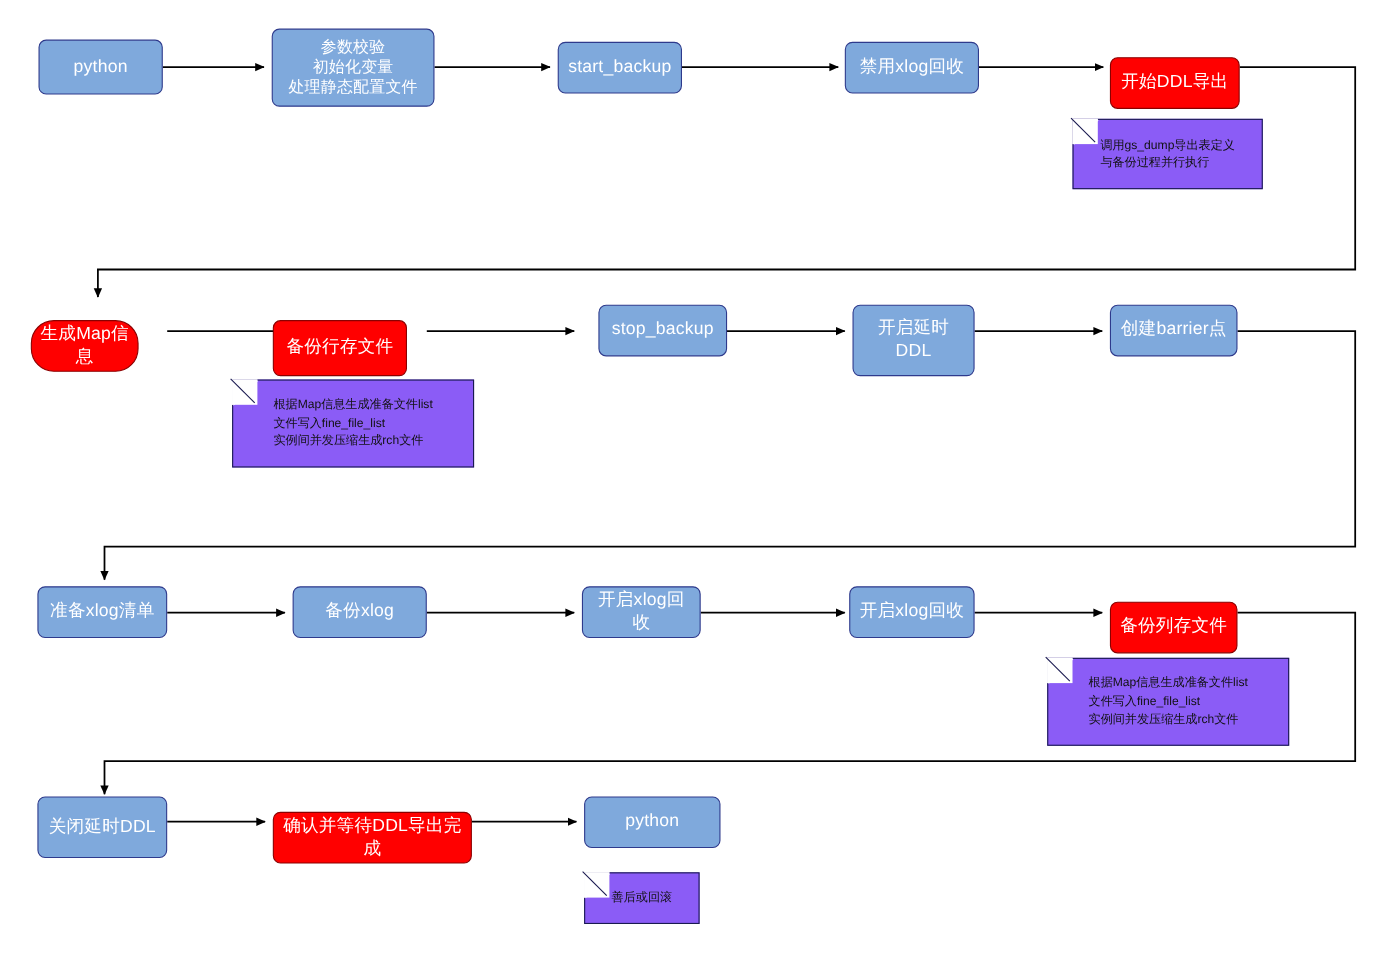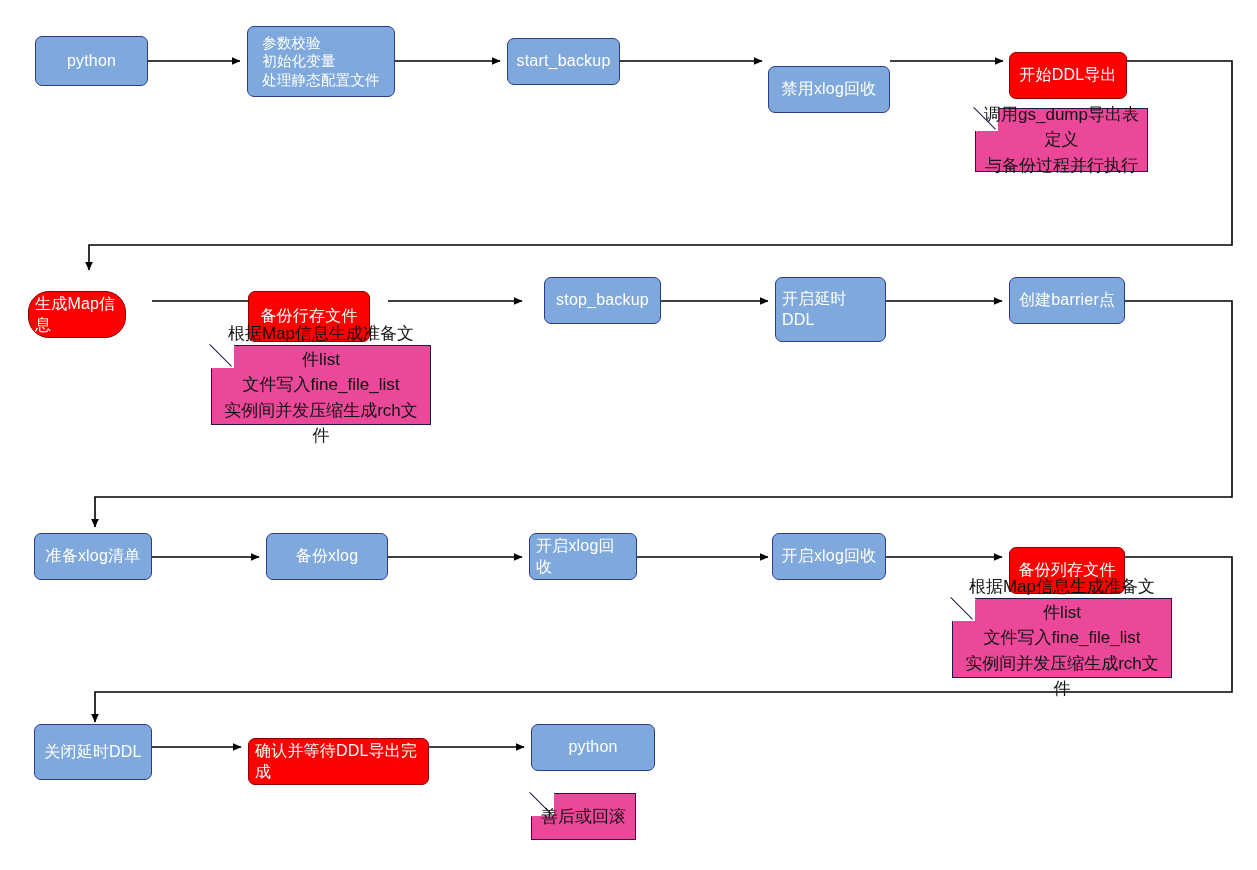--- a/index.html
+++ b/index.html
@@ -24,46 +24,47 @@
     height: 870px;
   }
   .node {
     position: absolute;
     box-sizing: border-box;
     border-radius: 7px;
     border: 1.5px solid #1a1a6e;
     display: flex;
     align-items: center;
     justify-content: center;
+    text-align: center;
     color: #ffffff;
     font-size: 16px;
     line-height: 1.28;
     letter-spacing: 0.2px;
     white-space: pre-line;
     padding: 2px 6px;
     z-index: 3;
   }
   .node.blue {
     background: #7FA9DC;
     border-color: #2E3A8C;
   }
   .node.red {
     background: #FF0000;
     border-color: #8B0000;
     margin-top: 14px;
   }
   .note {
     position: absolute;
     box-sizing: border-box;
-    background: #ec4899;
+    background: #8b5cf6;
     border: 1.4px solid #1a1a50;
     color: #111111;
-    font-size: 17px;
+    font-size: 11px;
     line-height: 1.5;
-    text-align: center;
+    text-align: left;
     display: flex;
     flex-direction: column;
     align-items: center;
     justify-content: center;
     white-space: pre-line;
     z-index: 3;
     padding: 2px 8px 2px 8px;
   }
   .note .fold {
     position: absolute;
@@ -151,21 +152,21 @@
   <div class="node blue" style="left:247px; top:26px; width:148px; height:71px; font-size:14.5px;">
     <span>参数校验
 初始化变量
 处理静态配置文件</span>
   </div>
 
   <div class="node blue" style="left:507px; top:38px; width:113px; height:47px;">
     <span>start_backup</span>
   </div>
 
-  <div class="node blue" style="left:768px; top:38px; width:122px; height:47px;margin-top:28px;">
+  <div class="node blue" style="left:768px; top:38px; width:122px; height:47px;">
     <span>禁用xlog回收</span>
   </div>
 
   <div class="node red" style="left:1009px; top:38px; width:118px; height:47px;">
     <span>开始DDL导出</span>
   </div>
 
   <div class="note" style="left:975px; top:108px; width:173px; height:64px;">
     <span class="fold-mask"></span>
     <span class="fold"></span>

